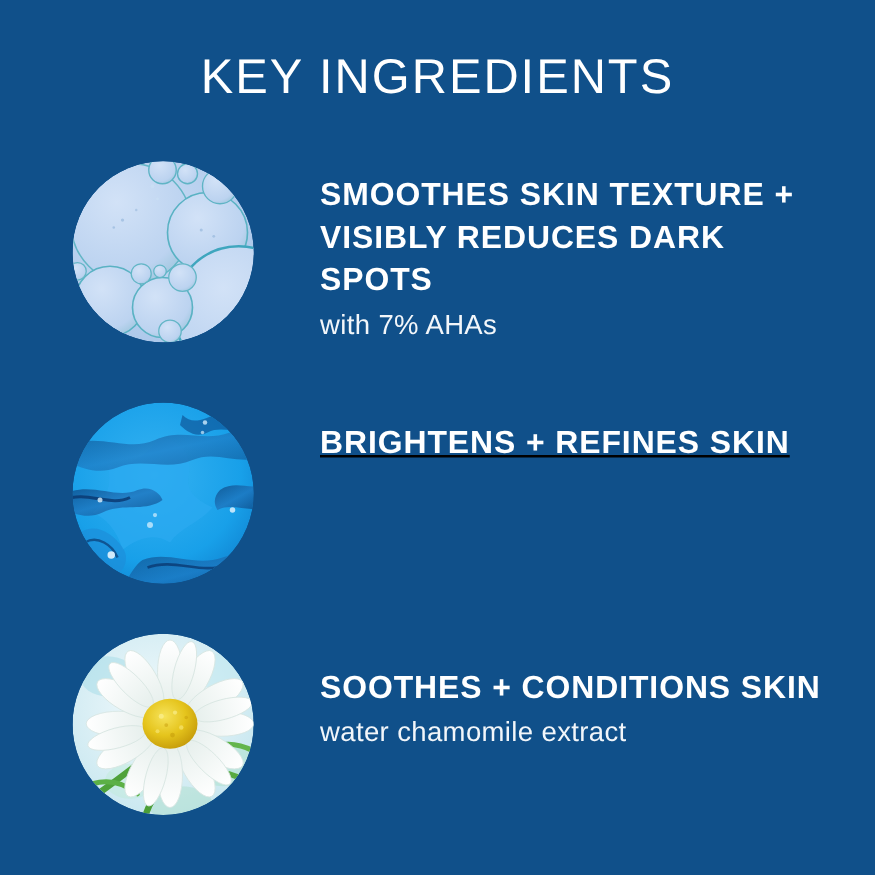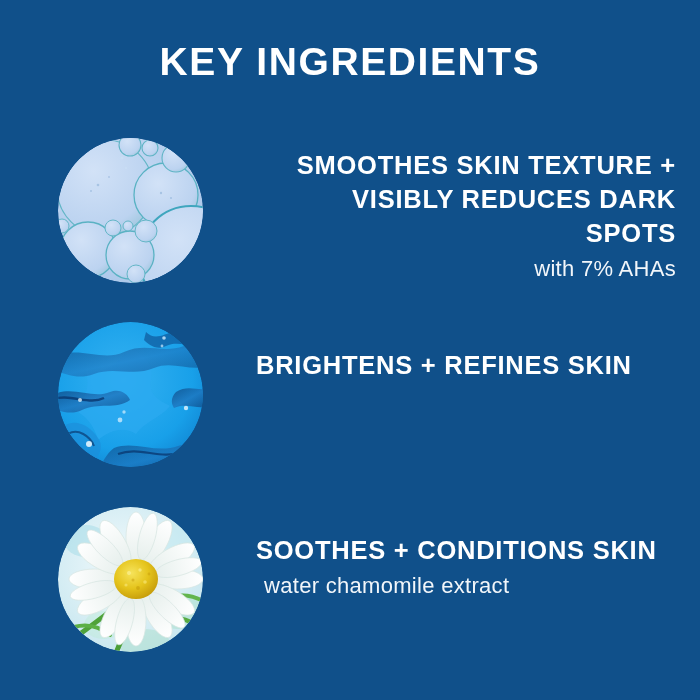--- a/index.html
+++ b/index.html
@@ -23,34 +23,34 @@
 
   
   .title {
     position: absolute;
     top: 41px;
     left: 0;
     width: 700px;
     text-align: center;
     color: #FFFFFF;
     font-size: 39px;
-    font-weight: 700;
+    font-weight: 400;
     letter-spacing: 1.6px;
     line-height: 1.1;
     white-space: nowrap;
   }
 
   
   .row {
     position: absolute;
     left: 0;
     width: 700px;
     height: 150px;
   }
-  .row-1 { top: 136px; text-align: right; }
+  .row-1 { top: 127px; }
   .row-2 { top: 320px; }
   .row-3 { top: 505px; padding-left: 27px; }
 
   .thumb {
     position: absolute;
     left: 58px;
     top: 2px;
     width: 145px;
     height: 145px;
     border-radius: 50%;
@@ -71,26 +71,26 @@
     letter-spacing: 0.75px;
     line-height: 1.34;
     margin: 0;
   }
   .subline {
     color: #F2F6FA;
     font-size: 22px;
     font-weight: 400;
     letter-spacing: 0.3px;
     line-height: 1.35;
-    margin: 4px 0 0 8px;
+    margin: 4px 0 0 0;
   }
 
   
   .row-1 .copy { top: 12px; }
-  .row-2 .copy { top: 28px; }
+  .row-2 .copy { top: 17px; text-decoration: underline; }
   .row-3 .copy { top: 28px; }
 </style>
 </head>
 <body>
 
 <div class="page">
 
   <div class="title">KEY INGREDIENTS</div>
 
   <div class="row row-1">

